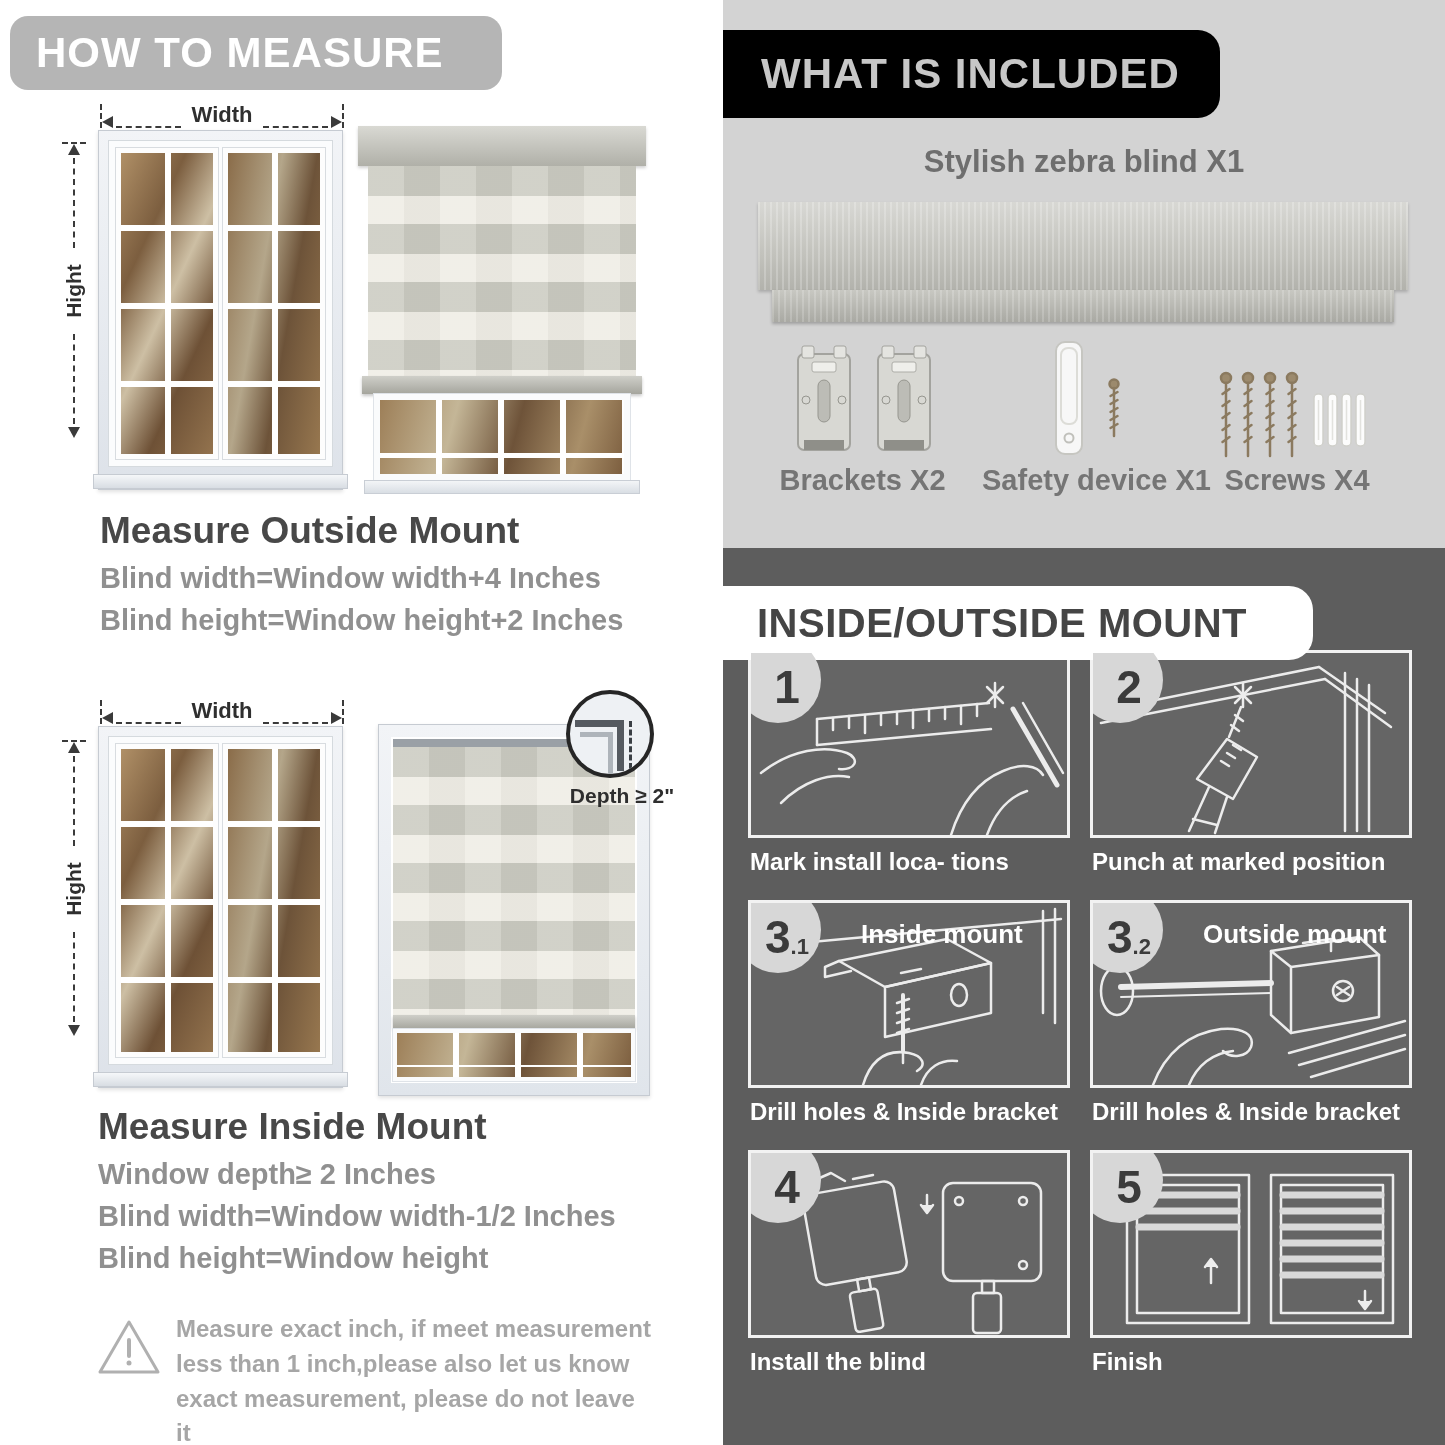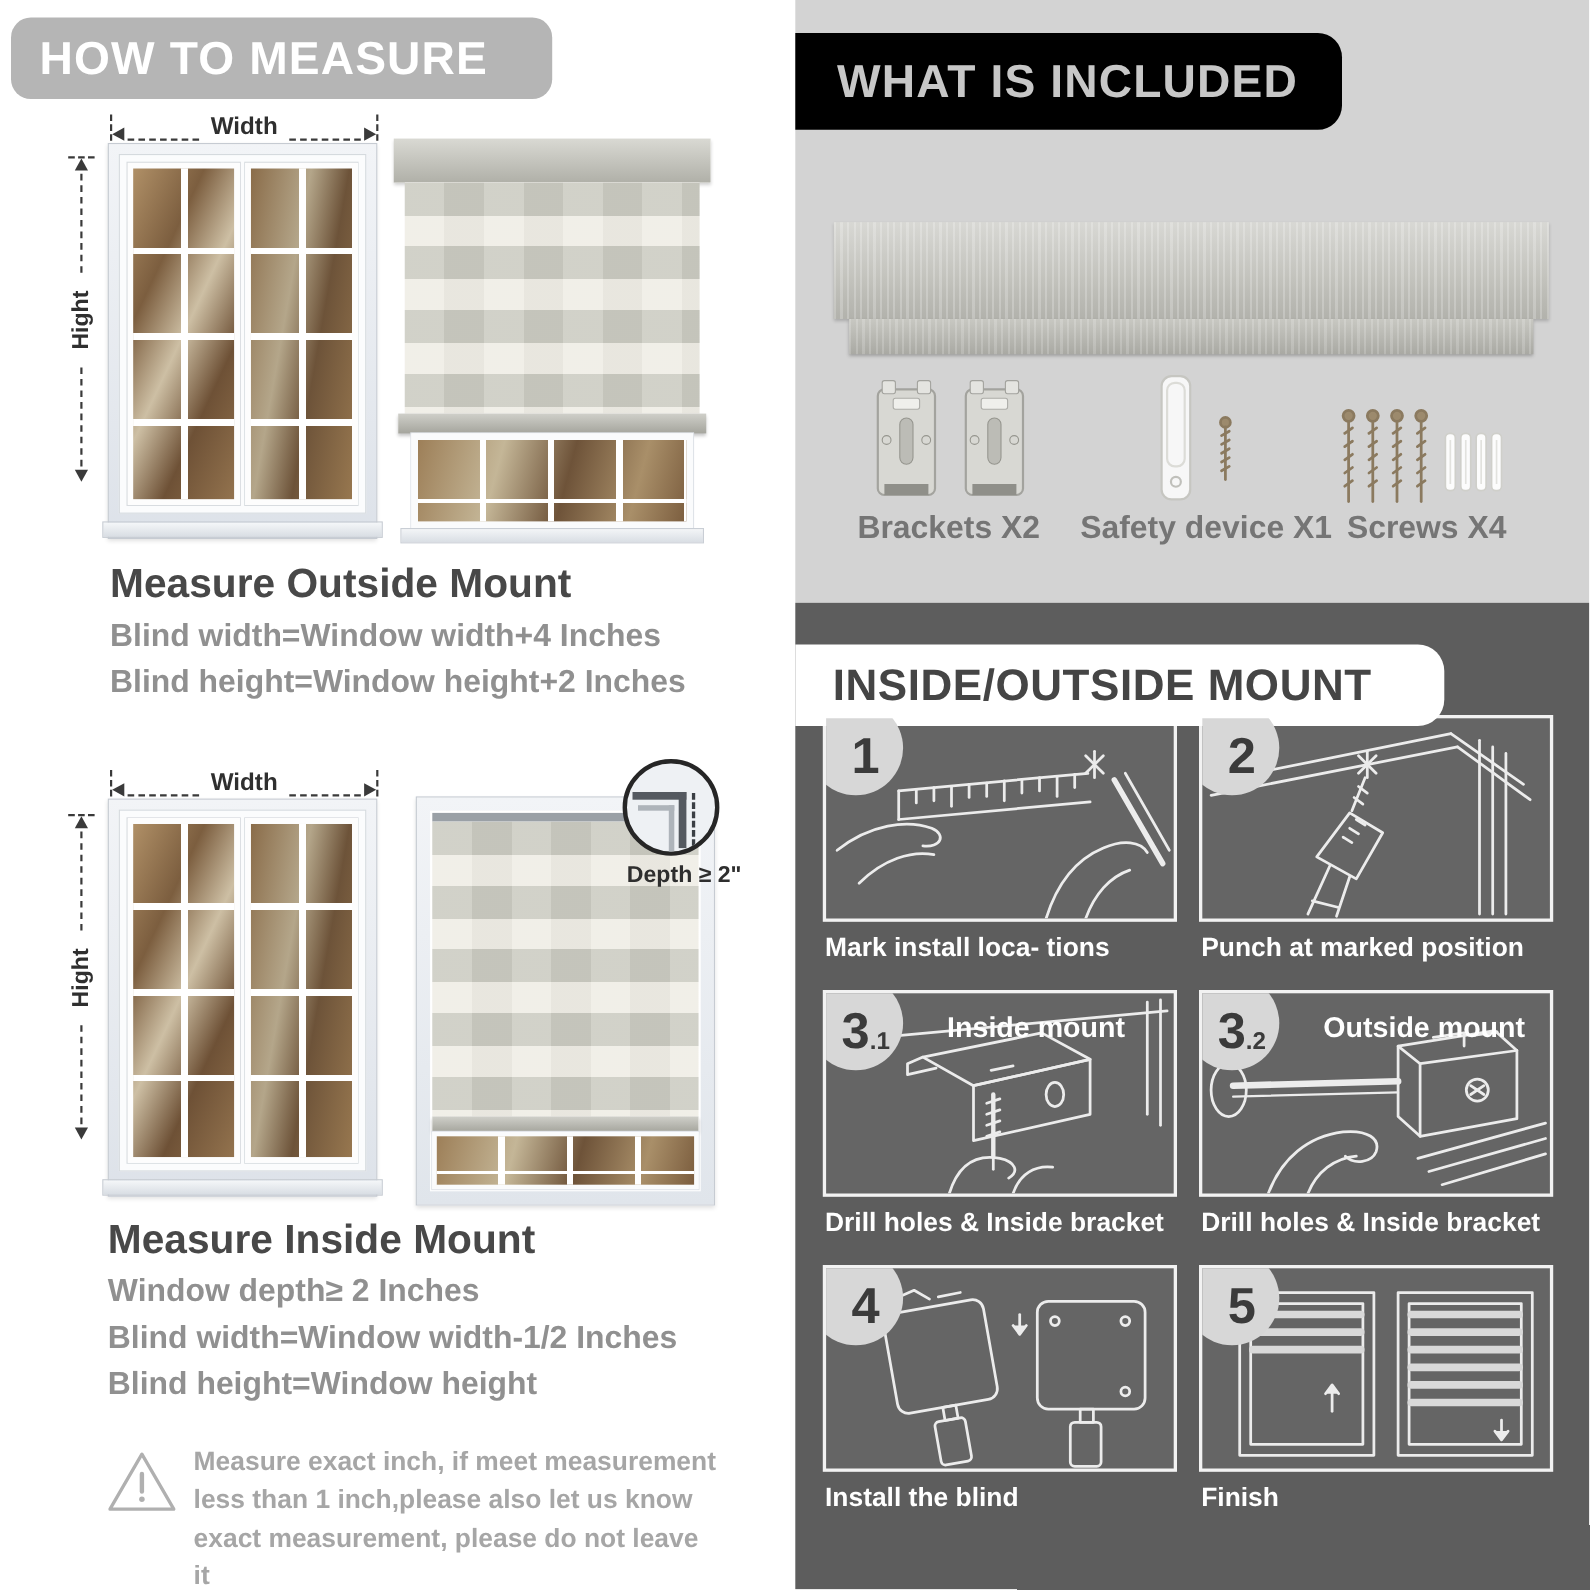--- a/index.html
+++ b/index.html
@@ -265,20 +265,21 @@
   </svg>
   <div class="abs warning-text" style="left:176px; top:1312px;">Measure exact inch, if meet measurement less than 1 inch,please also let us know exact measurement, please do not leave it</div>
 
   <div class="abs right-top"></div>
   <div class="abs right-bottom"></div>
 
   <div class="abs included-header">
     <span class="nowrap">WHAT IS INCLUDED</span>
   </div>
 
+  <div class="abs product-label nowrap">Stylish zebra blind X1</div>
 
   <div class="abs bar-main"></div>
   <div class="abs bar-lip"></div>
 
   <svg class="abs" style="left:792px; top:342px;" width="64" height="120" viewBox="0 0 64 120">
     <rect x="6" y="12" width="52" height="96" rx="6" fill="#d8d8d3" stroke="#a3a39e" stroke-width="2"></rect>
     <rect x="10" y="4" width="12" height="12" rx="2" fill="#e4e4e0" stroke="#a3a39e"></rect>
     <rect x="42" y="4" width="12" height="12" rx="2" fill="#e4e4e0" stroke="#a3a39e"></rect>
     <rect x="20" y="20" width="24" height="10" rx="2" fill="#efefeb" stroke="#adada8"></rect>
     <rect x="26" y="38" width="12" height="42" rx="6" fill="#bcbcb6" stroke="#96968f"></rect>

